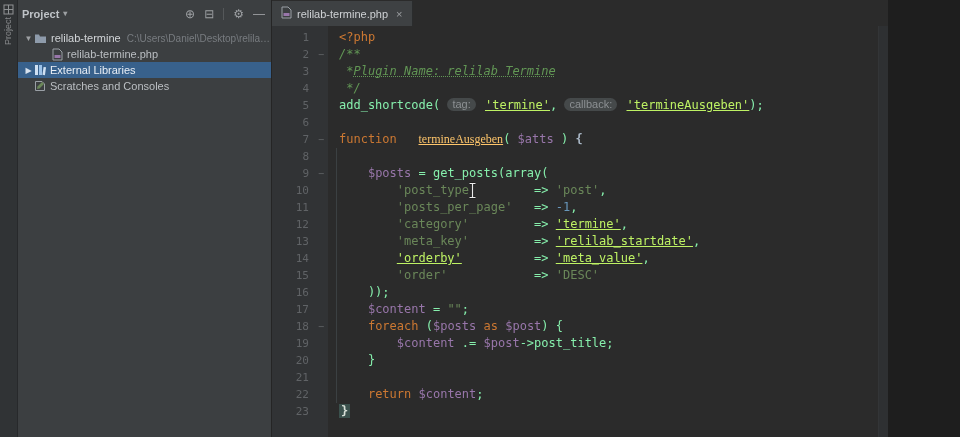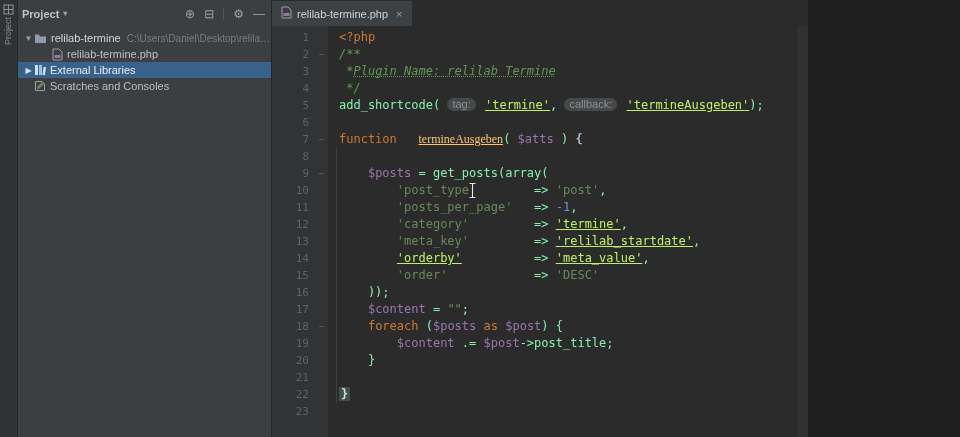--- a/index.html
+++ b/index.html
@@ -1,16 +1,16 @@
 <!DOCTYPE html>
 <html><head>
 <meta charset="utf-8">
 <style>
   html,body{margin:0;padding:0;background:#1e1e1e;}
-  .app{position:relative;width:808px;height:437px;background:#2b2b2b;overflow:hidden;
+  .app{position:relative;width:888px;height:437px;background:#2b2b2b;overflow:hidden;
        font-family:"Liberation Sans",sans-serif;color:#bbbfc3;-webkit-font-smoothing:antialiased;}
 
   
   .stripe{position:absolute;left:0;top:0;width:17px;height:437px;background:#303335;border-right:1px solid #27292b;}
   .stripe-icon{display:block;margin:4px auto 2px auto;}
   .stripe-label{writing-mode:vertical-rl;transform:rotate(180deg);font-size:9px;color:#87898b;margin:2px auto 0 auto;width:11px;text-align:center;cursor:default;}
 
   
   .panel{position:absolute;left:18px;top:0;width:253px;height:437px;background:#3c3f41;border-right:1px solid #252525;}
   .panel-header{height:27px;display:flex;align-items:center;padding:0 6px 0 4px;font-size:11px;color:#bfc3c7;}
@@ -275,20 +275,21 @@
             <div class="cl"><span class="tk-d">        </span><span class="tk-s">'category'</span><span class="tk-d">         =&gt; </span><span class="tk-su">'termine'</span><span class="tk-d">,</span></div>
             <div class="cl"><span class="tk-d">        </span><span class="tk-s">'meta_key'</span><span class="tk-d">         =&gt; </span><span class="tk-su">'relilab_startdate'</span><span class="tk-d">,</span></div>
             <div class="cl"><span class="tk-d">        </span><span class="tk-su">'orderby'</span><span class="tk-d">          =&gt; </span><span class="tk-su">'meta_value'</span><span class="tk-d">,</span></div>
             <div class="cl"><span class="tk-d">        </span><span class="tk-s">'order'</span><span class="tk-d">            =&gt; </span><span class="tk-s">'DESC'</span></div>
             <div class="cl"><span class="tk-d">    ));</span></div>
             <div class="cl"><span class="tk-d">    </span><span class="tk-v">$content</span><span class="tk-d"> = </span><span class="tk-s">""</span><span class="tk-d">;</span></div>
             <div class="cl"><span class="tk-d">    </span><span class="tk-k">foreach</span><span class="tk-d"> (</span><span class="tk-v">$posts</span><span class="tk-d"> </span><span class="tk-k">as</span><span class="tk-d"> </span><span class="tk-v">$post</span><span class="tk-d">) {</span></div>
             <div class="cl"><span class="tk-d">        </span><span class="tk-v">$content</span><span class="tk-d"> .= </span><span class="tk-v">$post</span><span class="tk-d">-&gt;post_title;</span></div>
             <div class="cl"><span class="tk-d">    }</span></div>
             <div class="cl"></div>
+            <div class="cl"><span class="tk-d">    </span><span class="tk-k">return</span><span class="tk-d"> </span><span class="tk-v">$content</span><span class="tk-d">;</span></div>
             <div class="cl"><span class="tk-m">}</span></div>
           </div>
         <svg class="mouse-cursor" width="11" height="17" viewBox="0 0 11 17">
           <g stroke="#1c1c1c" stroke-width="3" fill="none" opacity="0.8">
             <path d="M2.5 1.5 H8.5 M5.5 1.5 V15.5 M2.5 15.5 H8.5"></path>
           </g>
           <g stroke="#e9e9e9" stroke-width="1.2" fill="none">
             <path d="M2.5 1.5 H8.5 M5.5 1.5 V15.5 M2.5 15.5 H8.5"></path>
           </g>
         </svg>

